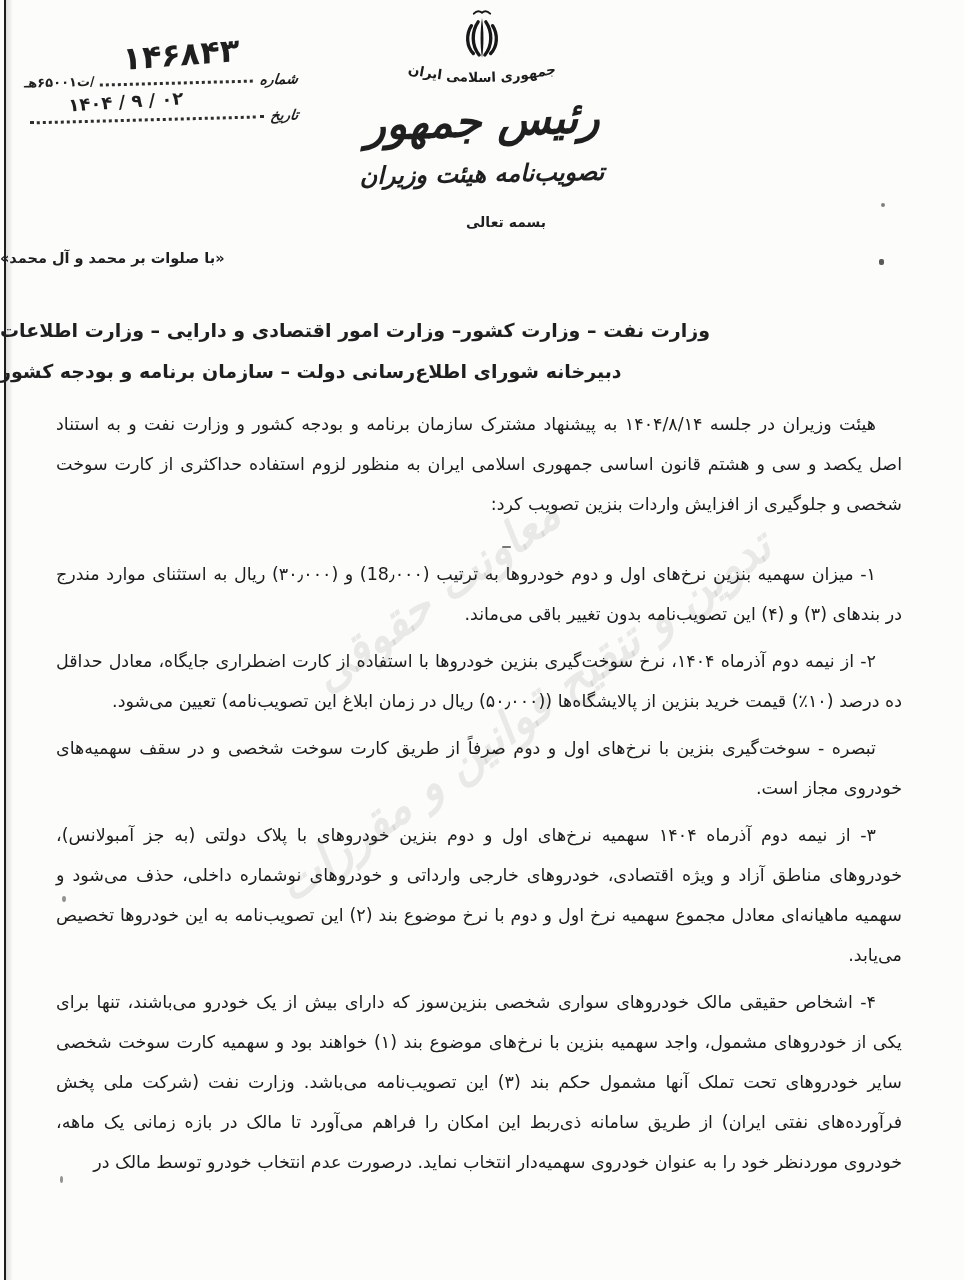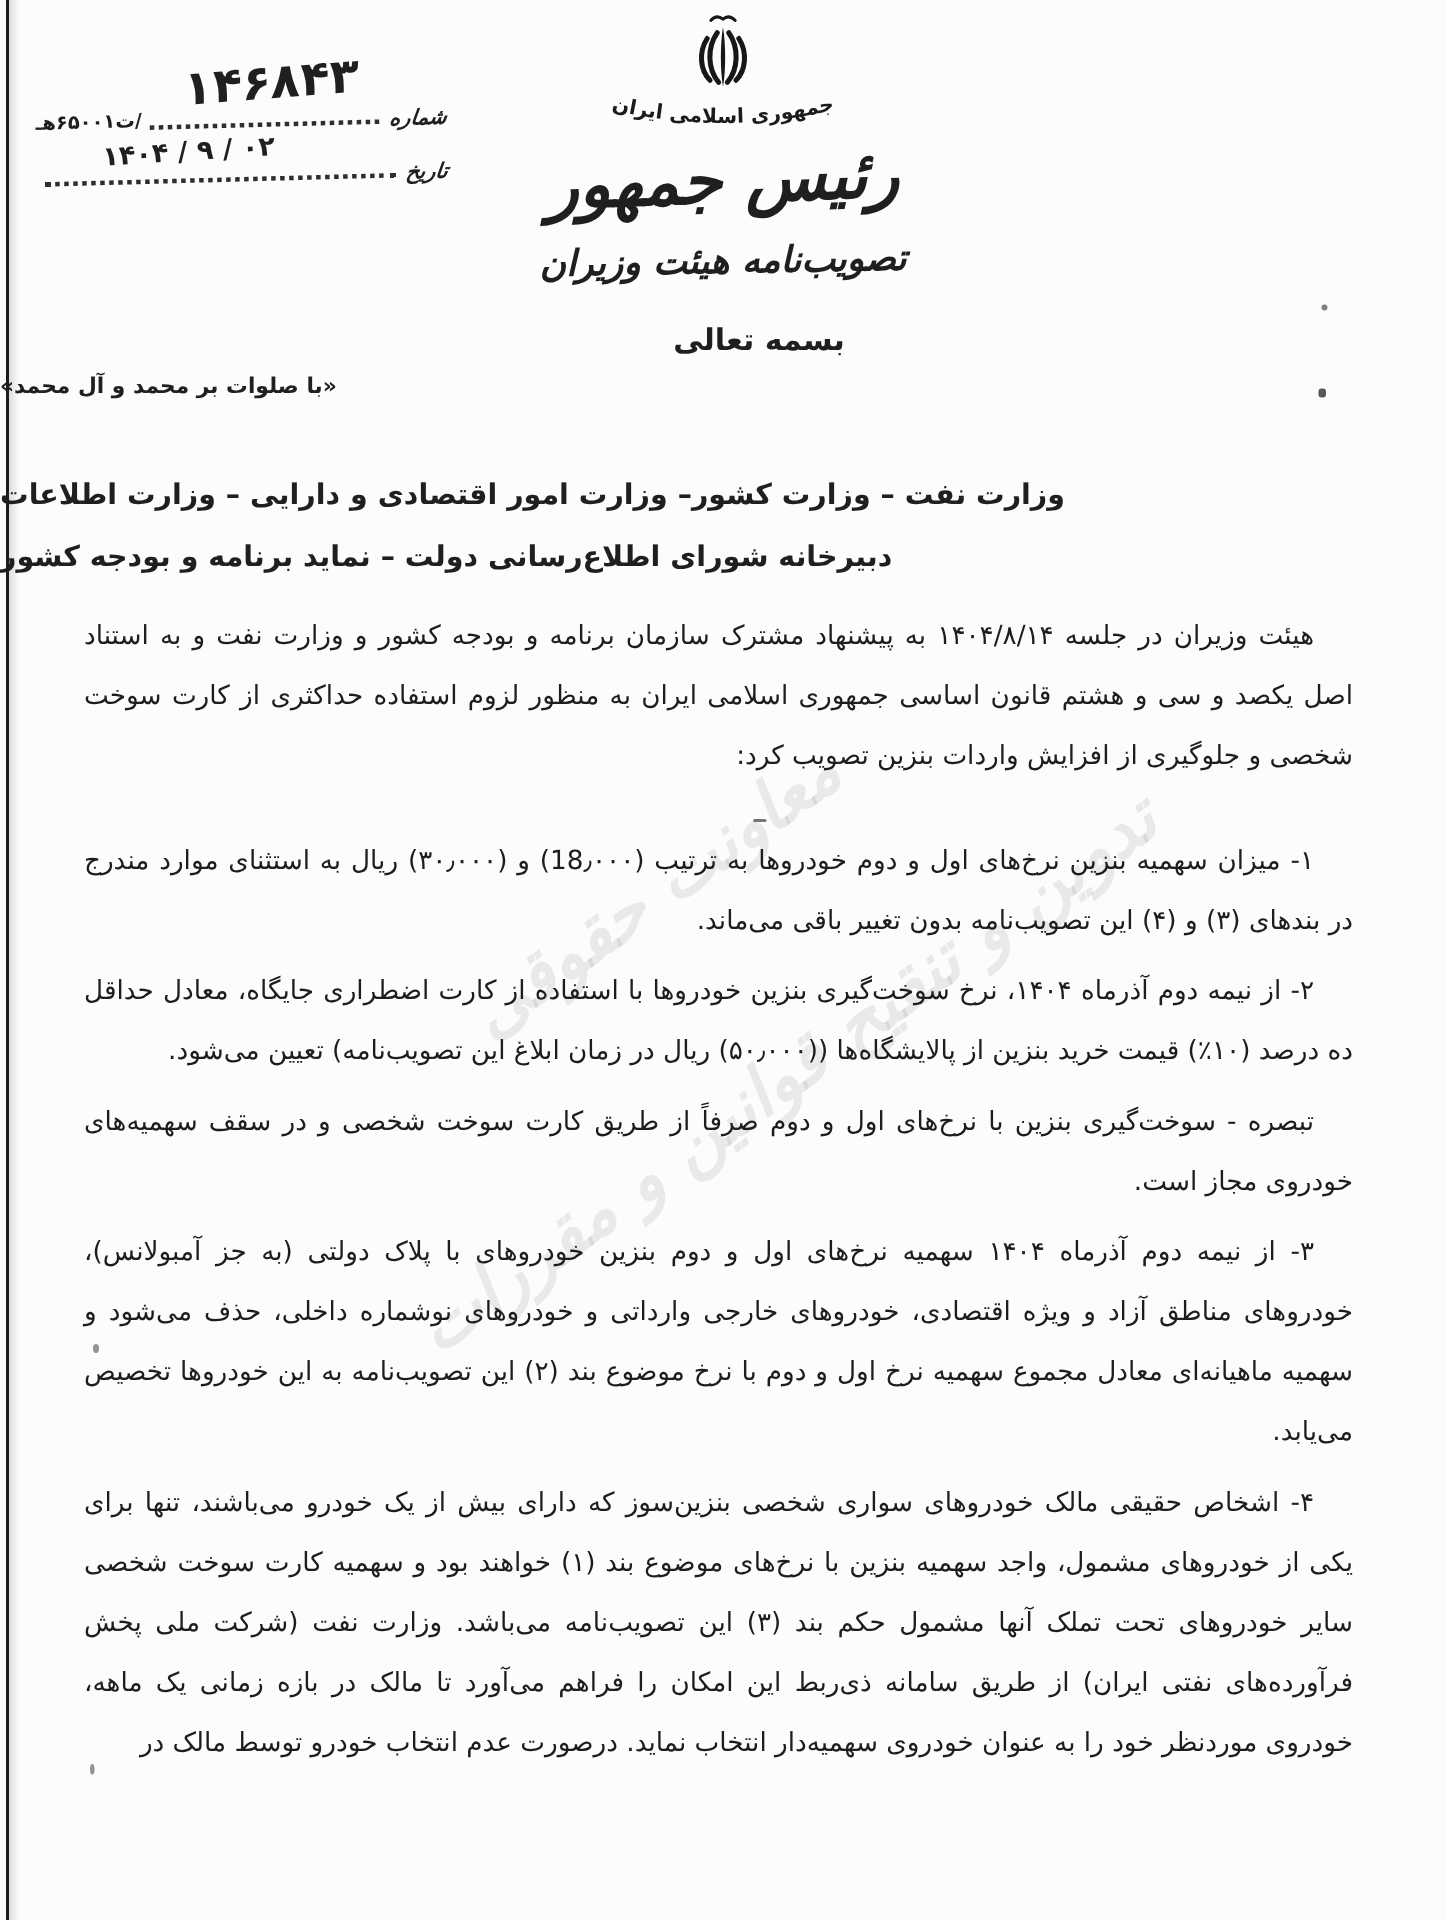--- a/index.html
+++ b/index.html
@@ -45,21 +45,21 @@
   
   .letterhead { position:absolute; top:6px; left:0; width:100%; text-align:center; direction:rtl; z-index:1; }
   .emblem-svg { display:block; margin:0 auto; width:48px; height:60px; }
   .country-svg { display:block; margin:-6px auto 0; width:210px; height:36px; }
   .office { font-family:"DejaVu Serif", serif; font-style:italic; font-weight:700;
     font-size:44px; line-height:1.15; transform:rotate(-2deg); letter-spacing:-1px; }
   .doctype { font-family:"DejaVu Serif", serif; font-style:italic; font-weight:700;
     font-size:24px; margin-top:12px; transform:rotate(-1deg); }
 
   
-  .basmala { position:absolute; top:214px; width:100%; text-align:center; font-weight:700; font-size:20px; z-index:1;padding-left:48px; }
+  .basmala { position:absolute; top:214px; width:100%; text-align:center; font-weight:700; font-size:14px; z-index:1;padding-left:48px; }
   .salawat { position:absolute; top:250px; width:100%; text-align:left; font-weight:700; font-size:14.5px; z-index:1; direction:rtl; }
 
   
   .addressees { position:absolute; top:310px; width:100%; text-align:left; direction:rtl;
     font-weight:700; font-size:19px; line-height:41px; z-index:1; }
 
   
   .doc-body { position:absolute; top:404px; right:62px; left:56px; z-index:1;
     direction:rtl; text-align:justify; font-size:17.5px; line-height:40px; color:#1d1d1d; }
   .doc-body p { margin:0 0 7px 0; text-indent:26px; }
@@ -109,21 +109,21 @@
     </svg>
     <div class="office">رئیس جمهور</div>
     <div class="doctype">تصویب‌نامه هیئت وزیران</div>
   </header>
 
   <div class="basmala">بسمه تعالی</div>
   <div class="salawat">«با صلوات بر محمد و آل محمد»</div>
 
   <div class="addressees">
     <div>وزارت نفت – وزارت کشور– وزارت امور اقتصادی و دارایی – وزارت اطلاعات</div>
-    <div>دبیرخانه شورای اطلاع‌رسانی دولت – نماید برنامه و بودجه کشور</div>
+    <div>دبیرخانه شورای اطلاع‌رسانی دولت – سازمان برنامه و بودجه کشور</div>
   </div>
 
   <main class="doc-body">
     <p class="intro">هیئت وزیران در جلسه ۱۴۰۴/۸/۱۴ به پیشنهاد مشترک سازمان برنامه و بودجه کشور و وزارت نفت و به استناد اصل یکصد و سی و هشتم قانون اساسی جمهوری اسلامی ایران به منظور لزوم استفاده حداکثری از کارت سوخت شخصی و جلوگیری از افزایش واردات بنزین تصویب کرد:</p>
     <p>۱- میزان سهمیه بنزین نرخ‌های اول و دوم خودروها به ترتیب (18٫۰۰۰) و (۳۰٫۰۰۰) ریال به استثنای موارد مندرج در بندهای (۳) و (۴) این تصویب‌نامه بدون تغییر باقی می‌ماند.</p>
     <p>۲- از نیمه دوم آذرماه ۱۴۰۴، نرخ سوخت‌گیری بنزین خودروها با استفاده از کارت اضطراری جایگاه، معادل حداقل ده درصد (۱۰٪) قیمت خرید بنزین از پالایشگاه‌ها ((۵۰٫۰۰۰) ریال در زمان ابلاغ این تصویب‌نامه) تعیین می‌شود.</p>
     <p>تبصره - سوخت‌گیری بنزین با نرخ‌های اول و دوم صرفاً از طریق کارت سوخت شخصی و در سقف سهمیه‌های خودروی مجاز است.</p>
     <p>۳- از نیمه دوم آذرماه ۱۴۰۴ سهمیه نرخ‌های اول و دوم بنزین خودروهای با پلاک دولتی (به جز آمبولانس)، خودروهای مناطق آزاد و ویژه اقتصادی، خودروهای خارجی وارداتی و خودروهای نوشماره داخلی، حذف می‌شود و سهمیه ماهیانه‌ای معادل مجموع سهمیه نرخ اول و دوم با نرخ موضوع بند (۲) این تصویب‌نامه به این خودروها تخصیص می‌یابد.</p>
     <p>۴- اشخاص حقیقی مالک خودروهای سواری شخصی بنزین‌سوز که دارای بیش از یک خودرو می‌باشند، تنها برای یکی از خودروهای مشمول، واجد سهمیه بنزین با نرخ‌های موضوع بند (۱) خواهند بود و سهمیه کارت سوخت شخصی سایر خودروهای تحت تملک آنها مشمول حکم بند (۳) این تصویب‌نامه می‌باشد. وزارت نفت (شرکت ملی پخش فرآورده‌های نفتی ایران) از طریق سامانه ذی‌ربط این امکان را فراهم می‌آورد تا مالک در بازه زمانی یک ماهه، خودروی موردنظر خود را به عنوان خودروی سهمیه‌دار انتخاب نماید. درصورت عدم انتخاب خودرو توسط مالک در</p>
   </main>

